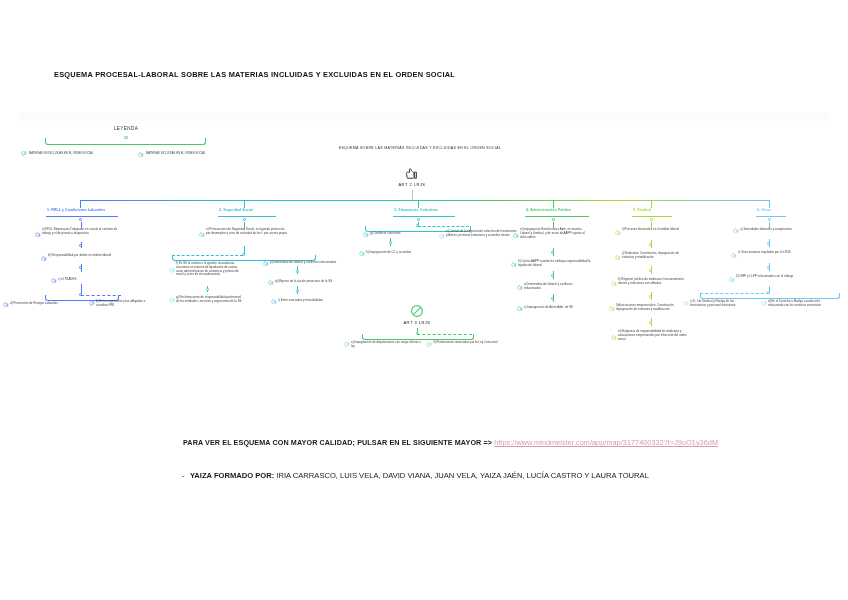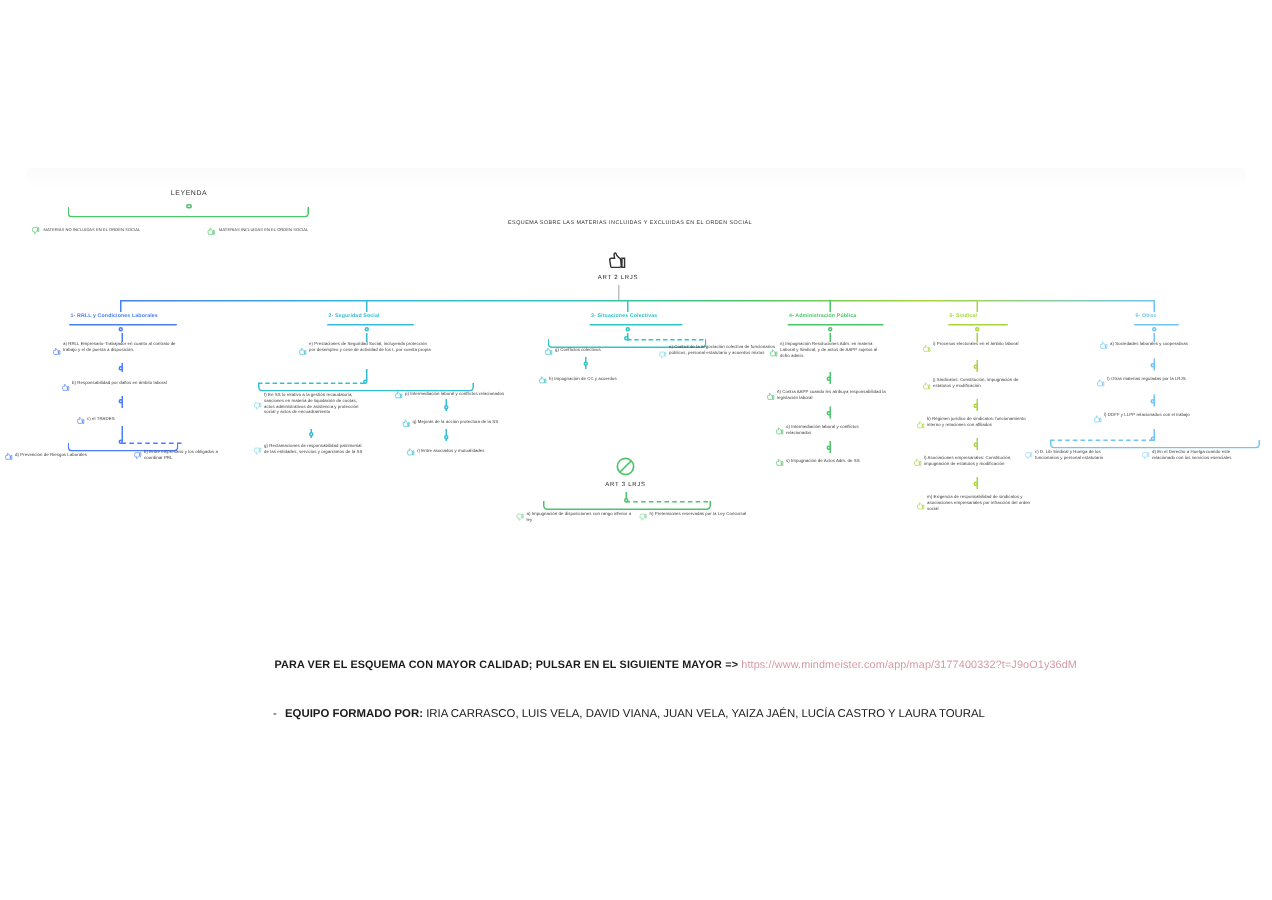--- a/index.html
+++ b/index.html
@@ -18,21 +18,21 @@
   .doc-title{
     position:absolute;left:54px;top:70px;
     font-size:7.4px;font-weight:bold;letter-spacing:.25px;
     white-space:nowrap;color:#111;
   }
   .link-line{
     position:absolute;left:183px;top:438px;
     font-size:7.2px;font-weight:bold;letter-spacing:.1px;white-space:nowrap;
   }
   .link-line .url{
-    color:#d49aa6;font-weight:normal;
+    color:#d49aa6;font-weight:normal;text-decoration:underline;
   }
   .team-line{
     position:absolute;left:190px;top:471px;
     font-size:7.6px;white-space:nowrap;
   }
   .team-line .dash{position:absolute;left:-8px;top:0;font-weight:normal;}
   .team-line b{font-weight:bold;}
 
   
   .map{
@@ -118,20 +118,21 @@
   .bracket.bl{border-color:#4a7dfb;}
 
   .big-ic{position:absolute;width:14px;height:14px;}
   .big-ic svg{width:14px;height:14px;display:block;}
 </style>
 </head>
 <body>
 
 <div class="page">
 
+  <div class="doc-title">ESQUEMA PROCESAL-LABORAL SOBRE LAS MATERIAS INCLUIDAS Y EXCLUIDAS EN EL ORDEN SOCIAL</div>
 
   <div class="map">
 
     <div class="map-bg"></div>
 
     <div class="node legend-title" style="left:78px;top:18px;width:96px;">
       <span class="txt">LEYENDA</span>
     </div>
     <div class="dot b-green" style="left:124.3px;top:28px;"></div>
     <div class="bracket down gr" style="left:45px;top:30px;width:159px;height:6px;"></div>
@@ -528,16 +529,16 @@
       <span class="txt">h) Pretensiones reservadas por la Ley Concursal</span>
     </div>
 
   </div>
 
   <div class="link-line">
     <span>PARA VER EL ESQUEMA CON MAYOR CALIDAD; PULSAR EN EL SIGUIENTE </span><span>MAYOR</span><span> =&gt; </span><span class="url">https://www.mindmeister.com/app/map/3177400332?t=J9oO1y36dM</span>
   </div>
 
   <div class="team-line">
-    <span class="dash">-</span><b>EQUIPO FORMADO POR:</b><span> IRIA CARRASCO, LUIS VELA, DAVID VIANA, JUAN VELA, YAIZA JAÉN, LUCÍA CASTRO Y LAURA TOURAL</span>
+    <span class="dash">-</span><b>YAIZA FORMADO POR:</b><span> IRIA CARRASCO, LUIS VELA, DAVID VIANA, JUAN VELA, YAIZA JAÉN, LUCÍA CASTRO Y LAURA TOURAL</span>
   </div>
 
 </div>
 
 </body></html>

